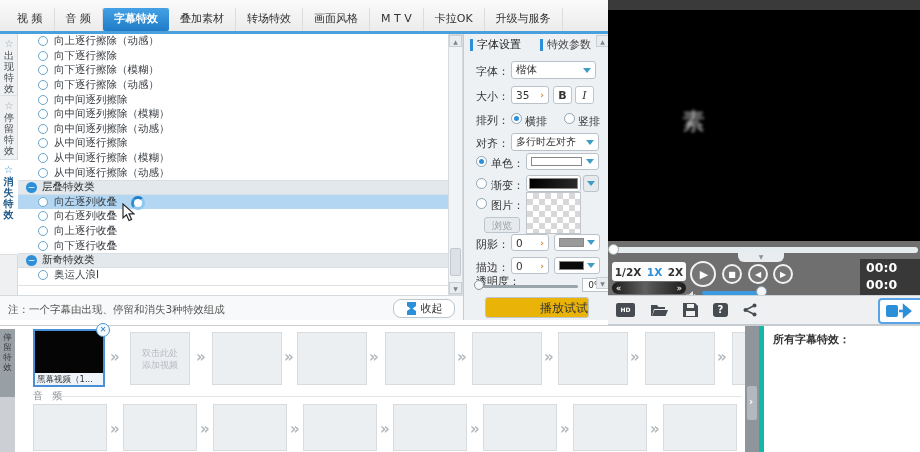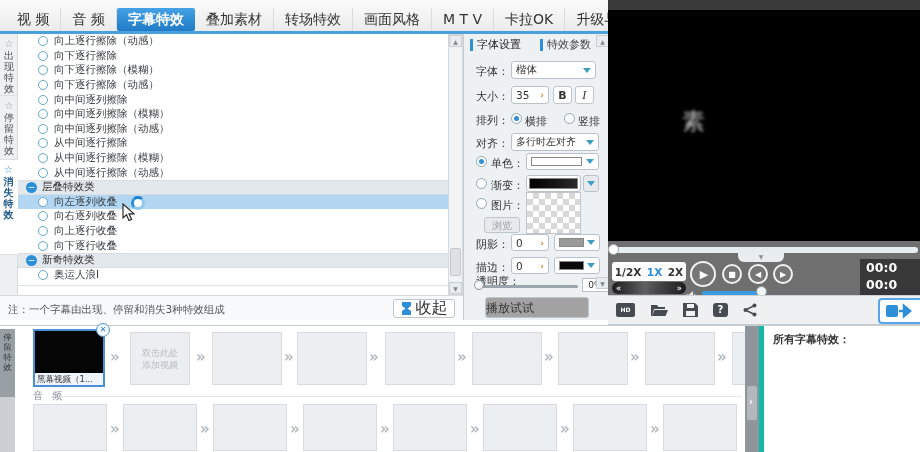--- a/index.html
+++ b/index.html
@@ -3,21 +3,21 @@
 <meta charset="utf-8">
 <style>
   *{margin:0;padding:0;box-sizing:border-box;font-family:"DejaVu Sans","Liberation Sans",sans-serif}
   html,body{width:920px;height:452px;overflow:hidden;background:#fff}
   #app{position:relative;width:920px;height:452px}
   .abs{position:absolute}
 
   
   #corner{left:0;top:0;width:26px;height:8px;background:#0c0c0c}
   #menubar{left:0;top:0;width:608px;height:31px;background:linear-gradient(#fbfbfb,#ebebeb);padding:8px 0 0 6px;display:flex;align-items:stretch}
-  .mtab{font-size:14px;color:#333;padding:0 11px;line-height:22px;border-right:1px solid #dcdcdc;white-space:nowrap;cursor:default}
+  .mtab{font-size:11px;color:#333;padding:0 11px;line-height:22px;border-right:1px solid #dcdcdc;white-space:nowrap;cursor:default}
   .mtab.sel{background:linear-gradient(#45a1e5,#1f7bc6);color:#fff;border-radius:2px;border-right:none;font-weight:bold}
   #blueline{left:0;top:31px;width:608px;height:3px;background:#4aa0dc}
   #bluenotch{left:157px;top:33px;width:20px;height:5px;background:#4aa0dc;border-radius:0 0 5px 5px}
 
   
   #vtabs{left:0;top:34px;width:18px;height:261px;background:#eef0f2;border-right:1px solid #d5dade}
   .vtab{width:18px;text-align:center;padding-top:4px;border-bottom:1px solid #dcdfe2}
   .vtab .star{display:block;font-size:10px;color:#98a3ab;line-height:12px}
   .vtab .vlabel{font-size:10px;line-height:11px;width:12px;margin:0 auto;word-break:break-all;color:#4a4f54}
   .vtab.sel{background:#fff;border-right:1px solid #fff}
@@ -35,41 +35,41 @@
 
   
   .sbar{background:#f1f3f5;border:1px solid #d5dade}
   .sbtn{width:13px;height:12px;background:#e9ecee;border:1px solid #c9cfd4;color:#7d868d;font-size:6px;text-align:center;line-height:11px}
   .sthumb{width:11px;background:#dde1e5;border:1px solid #c2c8cd;border-radius:2px;margin:0 auto}
   #lscroll{left:448px;top:34px;width:15px;height:261px}
 
   
   #notebar{left:0;top:295px;width:463px;height:25px;background:#f8f9fa;border-top:1px solid #d5dade;font-size:10.5px;color:#555;padding-left:33px;}
   #notetext{left:8px;top:7px;white-space:nowrap}
-  #collapsebtn{left:393px;top:3px;width:62px;height:19px;background:#fff;border:1px solid #bdc6cd;border-radius:3px;display:flex;align-items:center;justify-content:center;gap:4px;font-size:16px;color:#333}
+  #collapsebtn{left:393px;top:3px;width:62px;height:19px;background:#fff;border:1px solid #bdc6cd;border-radius:8px;display:flex;align-items:center;justify-content:center;gap:4px;font-size:11px;color:#333}
 
   
   #settings{left:463px;top:34px;width:145px;height:286px;background:#eef1f4;border-left:1px solid #c6ccd2}
   .ptab{position:absolute;display:flex;align-items:center;gap:4px;font-size:11px;color:#444}
   .ptab .bar{width:3px;height:12px;background:#2e8fd9}
   .ptab.sel{font-weight:normal;color:#222}
   .flabel{position:absolute;font-size:11px;color:#333;white-space:nowrap}
   .sel-box{position:absolute;background:#fff;border:1px solid #b9c2ca;border-radius:3px;display:flex;align-items:center;justify-content:space-between;padding:0 4px;font-size:10.5px;color:#333}
   .darr{width:0;height:0;border-left:4px solid transparent;border-right:4px solid transparent;border-top:5px solid #3f9dc4;flex:0 0 auto}
   .spinarr{color:#d08a3e;font-size:9px;font-weight:bold}
   .fradio{position:absolute;width:11px;height:11px;border:1px solid #8fa6b5;border-radius:50%;background:#fff}
   .fradio.on::after{content:"";position:absolute;left:2px;top:2px;width:5px;height:5px;border-radius:50%;background:#2e8fd9}
   .swatch{display:inline-block;flex:1;height:9px;border:1px solid #888}
   .btn{position:absolute;background:#fff;border:1px solid #bdc6cd;border-radius:3px;text-align:center;font-size:11px;color:#333}
   .btn.dis{background:#e7eaec;color:#9aa2a8}
   .checker{position:absolute;background:#fff;border:1px solid #c0c6cc;background-image:linear-gradient(45deg,#d8d8d8 25%,transparent 25%,transparent 75%,#d8d8d8 75%),linear-gradient(45deg,#d8d8d8 25%,transparent 25%,transparent 75%,#d8d8d8 75%);background-size:12px 12px;background-position:0 0,6px 6px}
   #opslider{position:absolute;left:14px;top:251px;width:100px;height:3px;background:#9aa4ab;border-radius:2px}
   #ophandle{position:absolute;left:10px;top:246px;width:10px;height:10px;border-radius:50%;background:#f4f6f7;border:1px solid #8a949b}
   #opval{position:absolute;left:118px;top:244px;width:27px;height:14px;background:#fff;border:1px solid #b9c2ca;font-size:9px;text-align:center;line-height:13px;color:#333}
-  #playtest{left:485px;top:297px;width:104px;height:21px;background:#a3a3a3;border:1px solid #bdc6cd;border-radius:3px;font-size:12px;color:#333;text-align:left;line-height:20px}
+  #playtest{left:485px;top:297px;width:104px;height:21px;background:#eab308;border:1px solid #bdc6cd;border-radius:3px;font-size:12px;color:#333;text-align:right;line-height:20px}
 
   
   #video{left:608px;top:0;width:312px;height:241px;background:#000}
   #vtopstrip{left:608px;top:0;width:312px;height:10px;background:#3a3a3a}
   #previewchar{left:682px;top:106px;font-size:23px;color:#ddd;filter:blur(1.6px);opacity:.85}
 
   
   #controls{left:608px;top:241px;width:312px;height:54px;background:#6f6f6f}
   #seektrack{position:absolute;left:2px;top:6px;width:308px;height:6px;background:#e6edf1;border-radius:3px}
   #seekhandle{position:absolute;left:0px;top:3px;width:11px;height:11px;border-radius:50%;background:#fdfdfd;border:1px solid #9aa}

